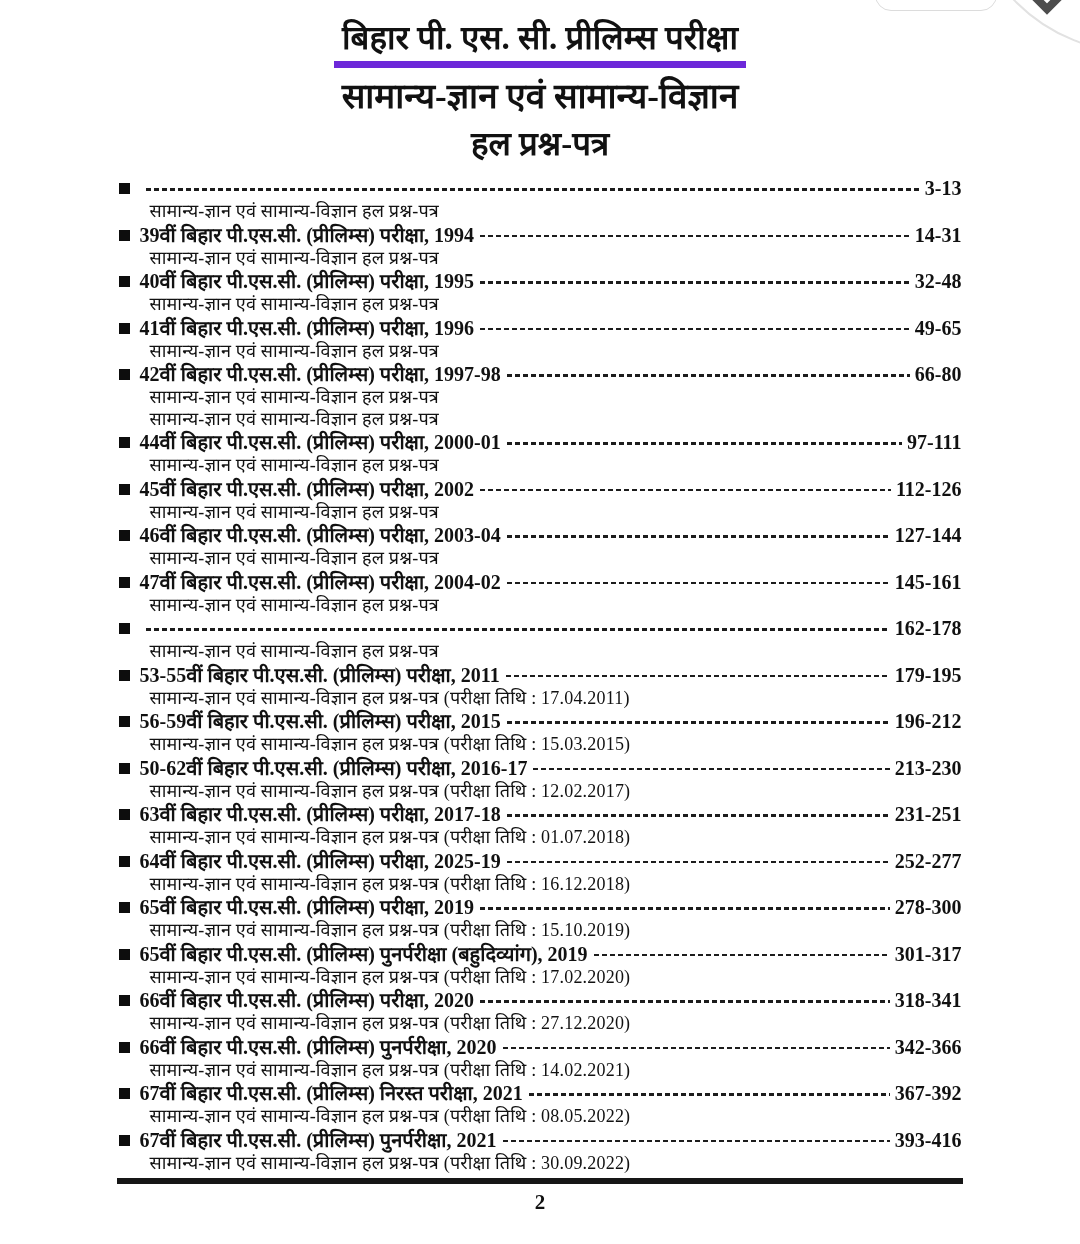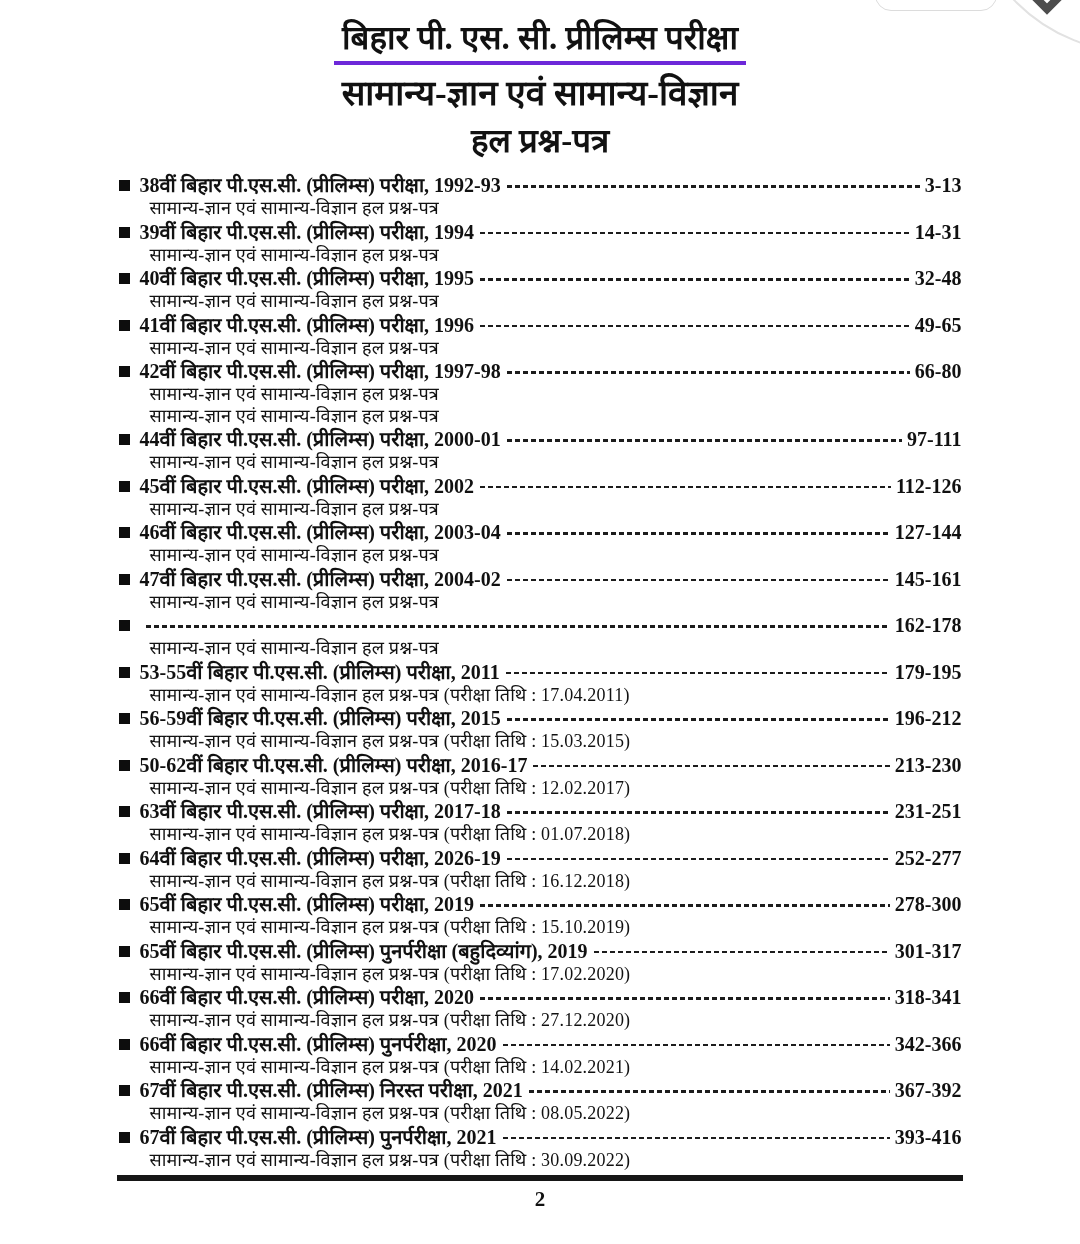--- a/index.html
+++ b/index.html
@@ -38,21 +38,21 @@
     width:30px; height:22px;
     z-index:5;
   }
 
   
   .headings { padding-top:18px; text-align:center; }
   .h1 {
     display:inline-block;
     font-size:33px; font-weight:bold;
     line-height:40px;
-    border-bottom:4px solid #6d28d9;
+    border-bottom:7px solid #6d28d9;
     padding:0 8px 3px 8px;
   }
   .h2 { font-size:35px; font-weight:bold; line-height:40px; margin-top:9px; }
   .h3 { font-size:33px; font-weight:bold; line-height:38px; margin-top:8px; }
 
   
   .toc { width:843px; margin:13px auto 0 auto; }
   .entry-title-row {
     display:flex; align-items:center;
     font-size:20px; font-weight:bold;
@@ -104,21 +104,20 @@
   <div class="headings">
     <div><span class="h1">बिहार पी. एस. सी. प्रीलिम्स परीक्षा</span></div>
     <div class="h2">सामान्य-ज्ञान एवं सामान्य-विज्ञान</div>
     <div class="h3">हल प्रश्न-पत्र</div>
   </div>
 
   <div class="toc">
     <div class="entry">
       <div class="entry-title-row">
         <span class="bullet"></span>
-        <span class="entry-title">38वीं बिहार पी.एस.सी. (प्रीलिम्स) परीक्षा, 1992-93</span>
         <span class="leader"></span>
         <span class="pages">3-13</span>
       </div>
       <div class="entry-subtitle">सामान्य-ज्ञान एवं सामान्य-विज्ञान हल प्रश्न-पत्र</div>
     </div>
 
     <div class="entry">
       <div class="entry-title-row">
         <span class="bullet"></span>
         <span class="entry-title">39वीं बिहार पी.एस.सी. (प्रीलिम्स) परीक्षा, 1994</span>
@@ -247,21 +246,21 @@
         <span class="entry-title">63वीं बिहार पी.एस.सी. (प्रीलिम्स) परीक्षा, 2017-18</span>
         <span class="leader"></span>
         <span class="pages">231-251</span>
       </div>
       <div class="entry-subtitle">सामान्य-ज्ञान एवं सामान्य-विज्ञान हल प्रश्न-पत्र (परीक्षा तिथि : 01.07.2018)</div>
     </div>
 
     <div class="entry">
       <div class="entry-title-row">
         <span class="bullet"></span>
-        <span class="entry-title">64वीं बिहार पी.एस.सी. (प्रीलिम्स) परीक्षा, 2026-19</span>
+        <span class="entry-title">64वीं बिहार पी.एस.सी. (प्रीलिम्स) परीक्षा, 2025-19</span>
         <span class="leader"></span>
         <span class="pages">252-277</span>
       </div>
       <div class="entry-subtitle">सामान्य-ज्ञान एवं सामान्य-विज्ञान हल प्रश्न-पत्र (परीक्षा तिथि : 16.12.2018)</div>
     </div>
 
     <div class="entry">
       <div class="entry-title-row">
         <span class="bullet"></span>
         <span class="entry-title">65वीं बिहार पी.एस.सी. (प्रीलिम्स) परीक्षा, 2019</span>

